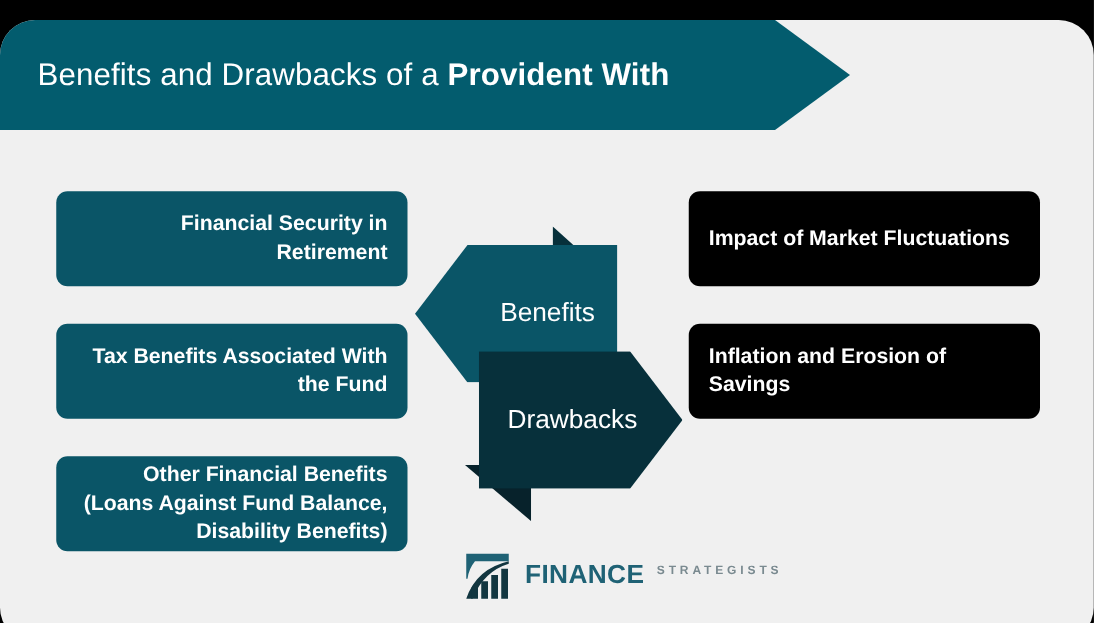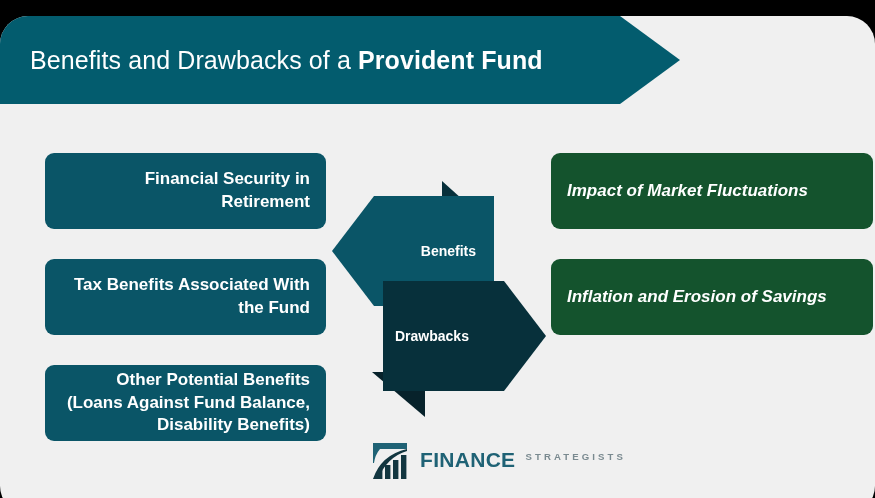--- a/index.html
+++ b/index.html
@@ -69,25 +69,24 @@
   }
   .box.left {
     left: 45px;
     width: 281px;
     background: #0a5567;
     justify-content: flex-end;
     text-align: right;
   }
   .box.right {
     left: 551px;
-    width: 322px;
-    background: #14532d;
+    width: 281px;
+    background: #000000;
     justify-content: flex-start;
     text-align: left;
-    font-style: italic;
   }
   .row0 { top: 137px; height: 76px; }
   .row1 { top: 243px; height: 76px; }
   .row2 { top: 349px; height: 76px; }
 
   
   #arrows {
     position: absolute;
     left: 330px;
     top: 160px;
@@ -116,22 +115,22 @@
     background: #07222b;
     -webkit-clip-path: polygon(0 0, 53px 0, 53px 45px);
     clip-path: polygon(0 0, 53px 0, 53px 45px);
   }
 
   .arrow {
     position: absolute;
     display: flex;
     align-items: center;
     color: #ffffff;
-    font-size: 14px;
-    font-weight: 700;
+    font-size: 21px;
+    font-weight: 400;
   }
   #arrow-benefits {
     left: 2px;
     top: 20px;
     width: 162px;
     height: 110px;
     background: #0a5567;
     -webkit-clip-path: polygon(42px 0, 162px 0, 162px 110px, 42px 110px, 42px 110px, 0 55px);
     clip-path: polygon(42px 0, 162px 0, 162px 110px, 42px 110px, 0 55px);
     justify-content: flex-end;
@@ -140,21 +139,21 @@
   }
   #arrow-drawbacks {
     left: 53px;
     top: 105px;
     width: 163px;
     height: 110px;
     background: #07303b;
     -webkit-clip-path: polygon(0 0, 121px 0, 163px 55px, 121px 110px, 0 110px);
     clip-path: polygon(0 0, 121px 0, 163px 55px, 121px 110px, 0 110px);
     justify-content: flex-start;
-    padding-left: 12px;
+    padding-left: 23px;
     box-sizing: border-box;
   }
 
   
   #logo {
     position: absolute;
     left: 371px;
     top: 421px;
     width: 140px;
     height: 45px;
@@ -189,32 +188,32 @@
   }
 </style>
 </head>
 <body>
 
 <div id="card">
 
   <div id="header">
     <div id="header-title">
       <span>Benefits and Drawbacks of a</span>
-      <span class="bold">Provident Fund</span>
+      <span class="bold">Provident With</span>
     </div>
   </div>
 
   <div class="box left row0">
     <span>Financial Security in Retirement</span>
   </div>
   <div class="box left row1">
     <span>Tax Benefits Associated With the Fund</span>
   </div>
   <div class="box left row2">
-    <span>Other Potential Benefits (Loans Against Fund Balance, Disability Benefits)</span>
+    <span>Other Financial Benefits (Loans Against Fund Balance, Disability Benefits)</span>
   </div>
 
   <div class="box right row0">
     <span>Impact of Market Fluctuations</span>
   </div>
   <div class="box right row1">
     <span>Inflation and Erosion of Savings</span>
   </div>
 
   <div id="arrows">

